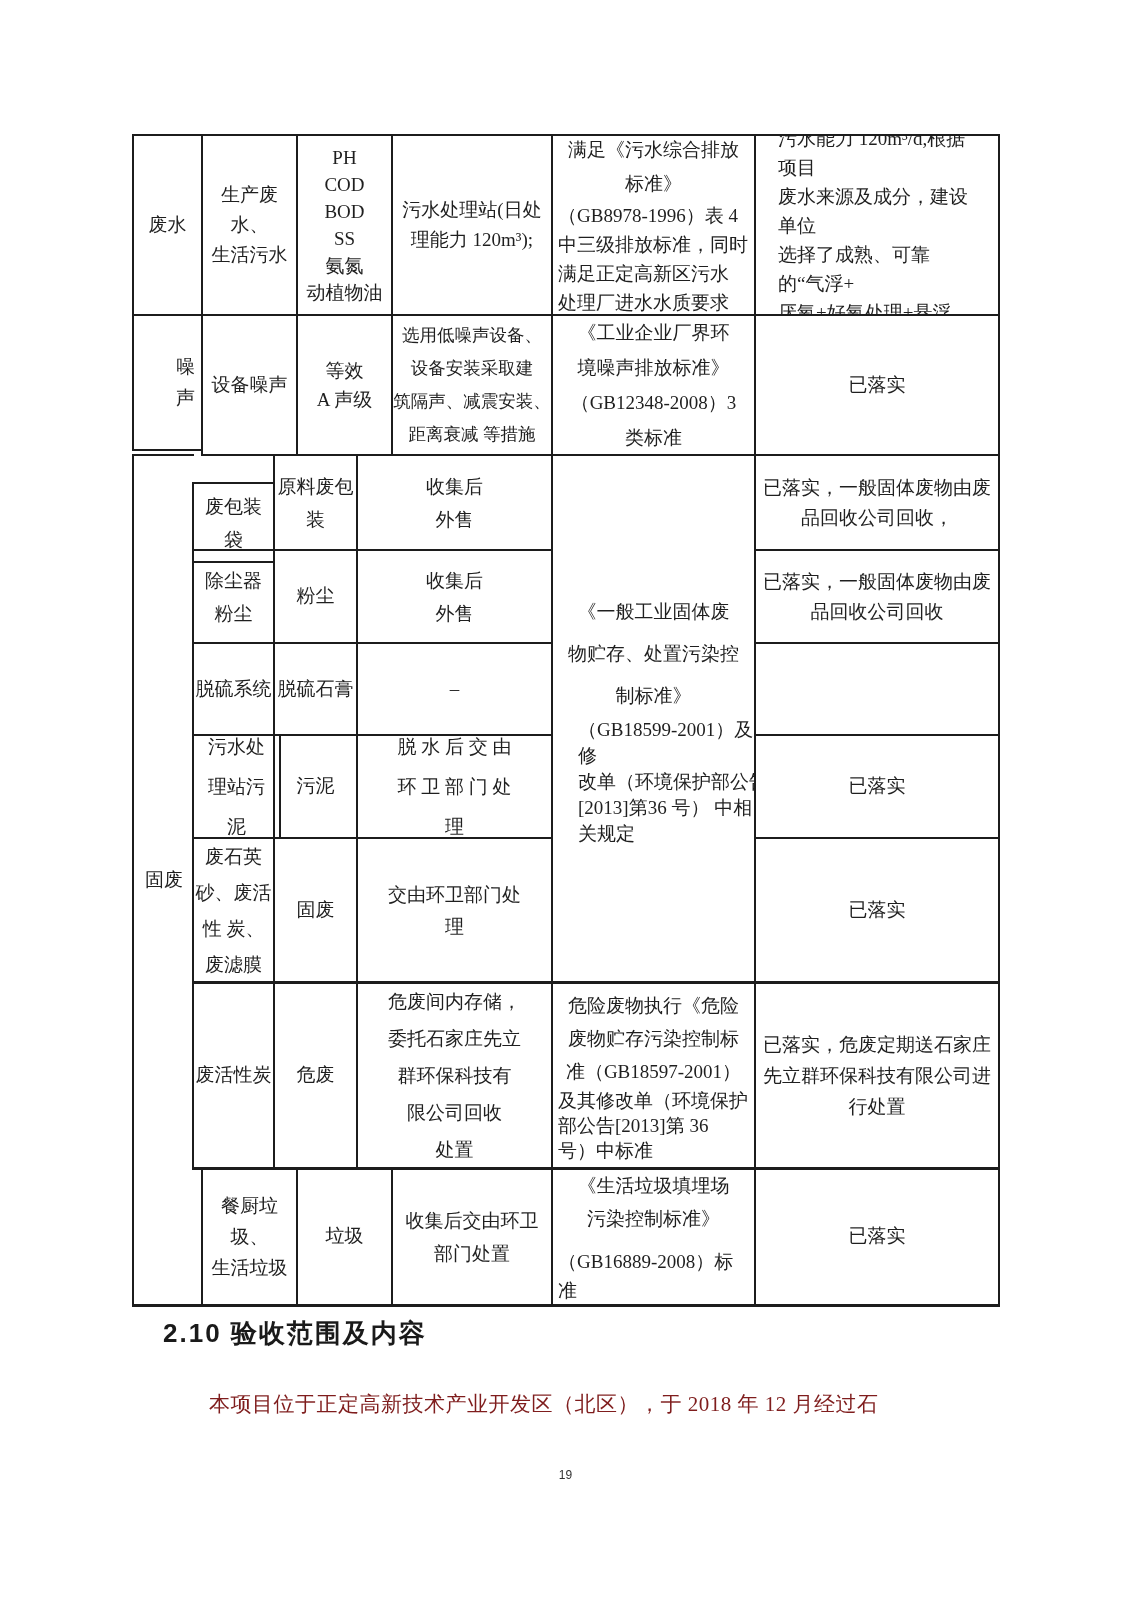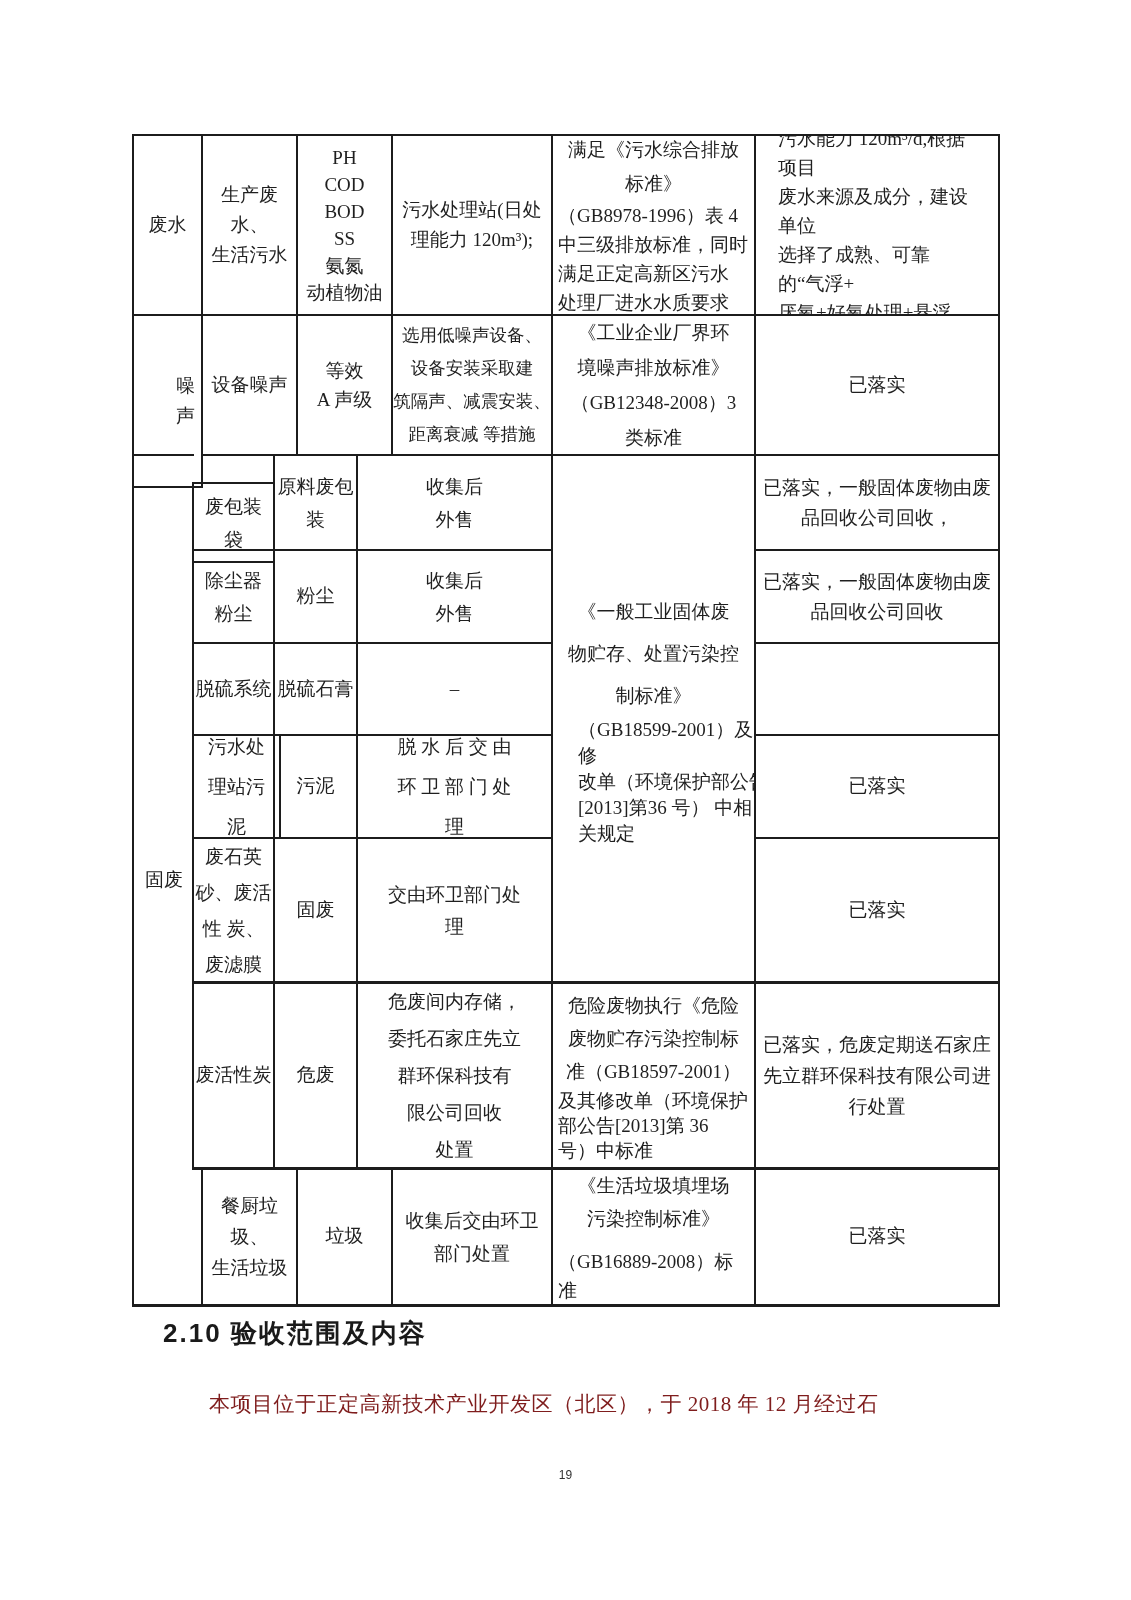--- a/index.html
+++ b/index.html
@@ -72,21 +72,21 @@
 满足正定高新区污水
 处理厂进水水质要求</span>
   </div>
   <div class="cell leftblock" style="left:754px;top:134px;width:246px;height:182px;line-height:29px;justify-content:center;"><span>已落实，污水处理站日处理
 污水能力 120m³/d,根据项目
 废水来源及成分，建设单位
 选择了成熟、可靠的“气浮+
 厌氧+好氧处理+悬浮膜”污
 水处理工艺。</span></div>
 
-  <div class="cell" style="left:132px;top:314px;width:71px;height:174px;padding-left:36px;"><span>噪声</span></div>
+  <div class="cell" style="left:132px;top:314px;width:71px;height:137px;padding-left:36px;"><span>噪声</span></div>
   <div class="cell" style="left:201px;top:314px;width:97px;height:142px;"><span>设备噪声</span></div>
   <div class="cell" style="left:296px;top:314px;width:97px;height:142px;line-height:29px;"><span>等效
 A 声级</span></div>
   <div class="cell" style="left:391px;top:314px;width:162px;height:142px;line-height:33px;font-size:17.5px;"><span>选用低噪声设备、
 设备安装采取建
 筑隔声、减震安装、
 距离衰减 等措施</span></div>
   <div class="cell" style="left:551px;top:314px;width:205px;height:142px;line-height:35px;"><span>《工业企业厂界环
 境噪声排放标准》
 （GB12348-2008）3

